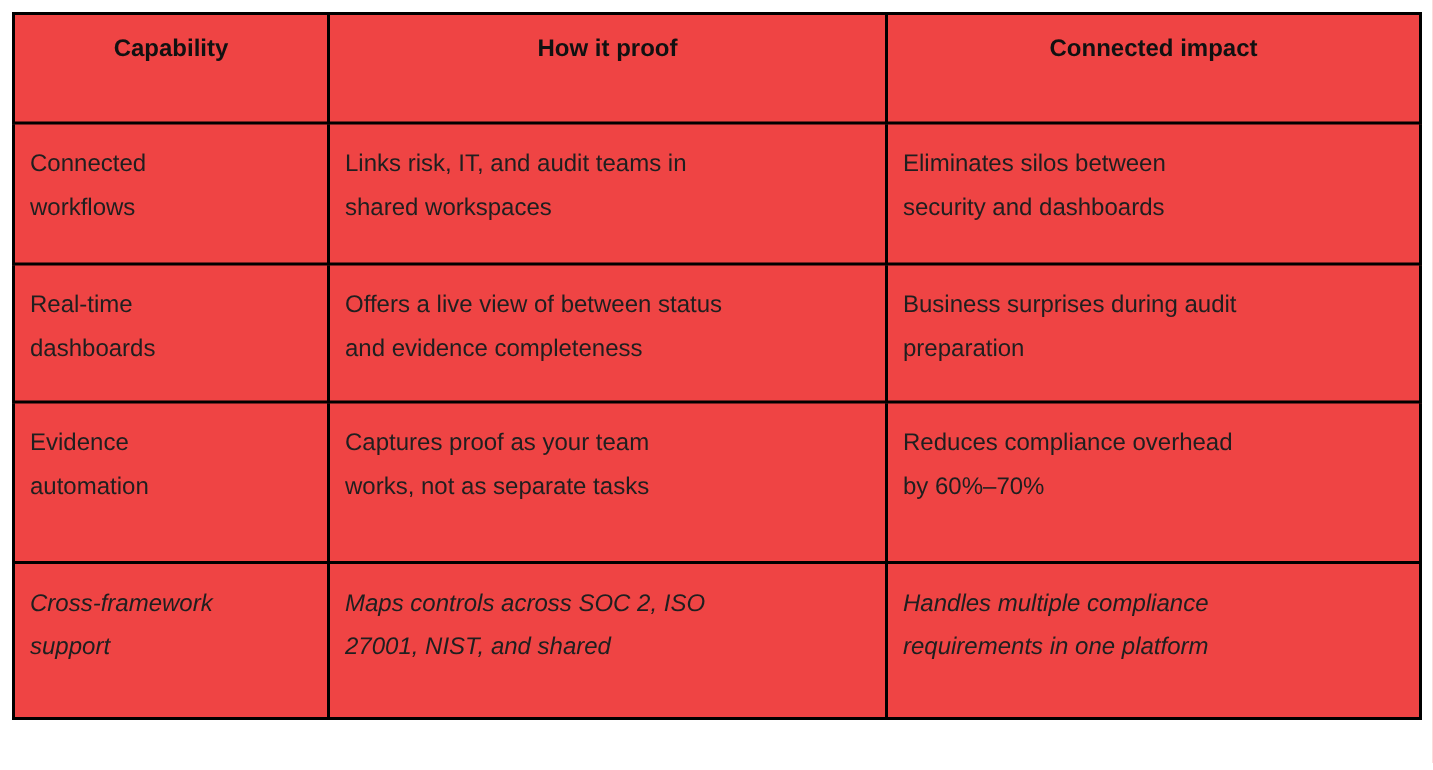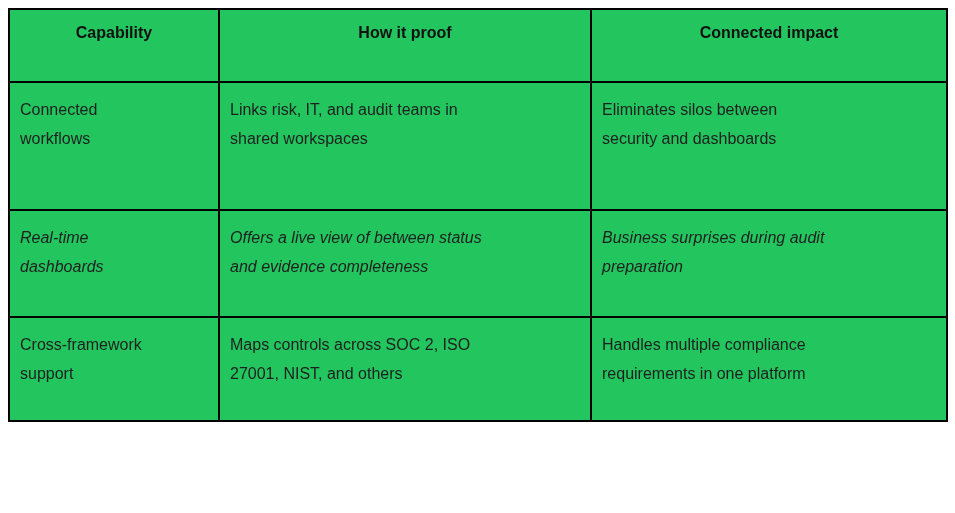--- a/index.html
+++ b/index.html
@@ -16,21 +16,21 @@
     height: 513px;
     background: #ffffff;
   }
   table.comparison {
     position: absolute;
     left: 8px;
     top: 8px;
     width: 938px;
     border-collapse: collapse;
     table-layout: fixed;
-    background: #22c55e;
+    background: #ef4444;
   }
   table.comparison col.c1 { width: 210px; }
   table.comparison col.c2 { width: 372px; }
   table.comparison col.c3 { width: 356px; }
   table.comparison th,
   table.comparison td {
     border: 2px solid #000000;
     vertical-align: top;
     font-size: 16px;
     line-height: 29px;
@@ -43,24 +43,24 @@
     text-align: center;
     padding: 8px 10px 10px 10px;
     height: 73px;
   }
   table.comparison td {
     font-weight: normal;
     color: #1f1f1f;
     text-align: left;
     padding: 12px 12px 10px 10px;
   }
-  tr.body-row-1 { height: 128px; border-radius: 32px; }
-  tr.body-row-2 { height: 107px; font-style: italic; }
+  tr.body-row-1 { height: 94px; border-radius: 32px; }
+  tr.body-row-2 { height: 92px; }
   tr.body-row-3 { height: 107px; }
-  tr.body-row-4 { height: 104px; }
+  tr.body-row-4 { height: 104px; font-style: italic; }
 </style>
 </head>
 <body>
 
 <div class="page">
   <table class="comparison">
     <colgroup>
       <col class="c1">
       <col class="c2">
       <col class="c3">
@@ -82,23 +82,31 @@
 security and dashboards</td>
       </tr>
       <tr class="body-row-2">
         <td>Real-time
 dashboards</td>
         <td>Offers a live view of between status
 and evidence completeness</td>
         <td>Business surprises during audit
 preparation</td>
       </tr>
+      <tr class="body-row-3">
+        <td>Evidence
+automation</td>
+        <td>Captures proof as your team
+works, not as separate tasks</td>
+        <td>Reduces compliance overhead
+by 60%–70%</td>
+      </tr>
       <tr class="body-row-4">
         <td>Cross-framework
 support</td>
         <td>Maps controls across SOC 2, ISO
-27001, NIST, and others</td>
+27001, NIST, and shared</td>
         <td>Handles multiple compliance
 requirements in one platform</td>
       </tr>
     </tbody>
   </table>
 </div>
 
 </body></html>

